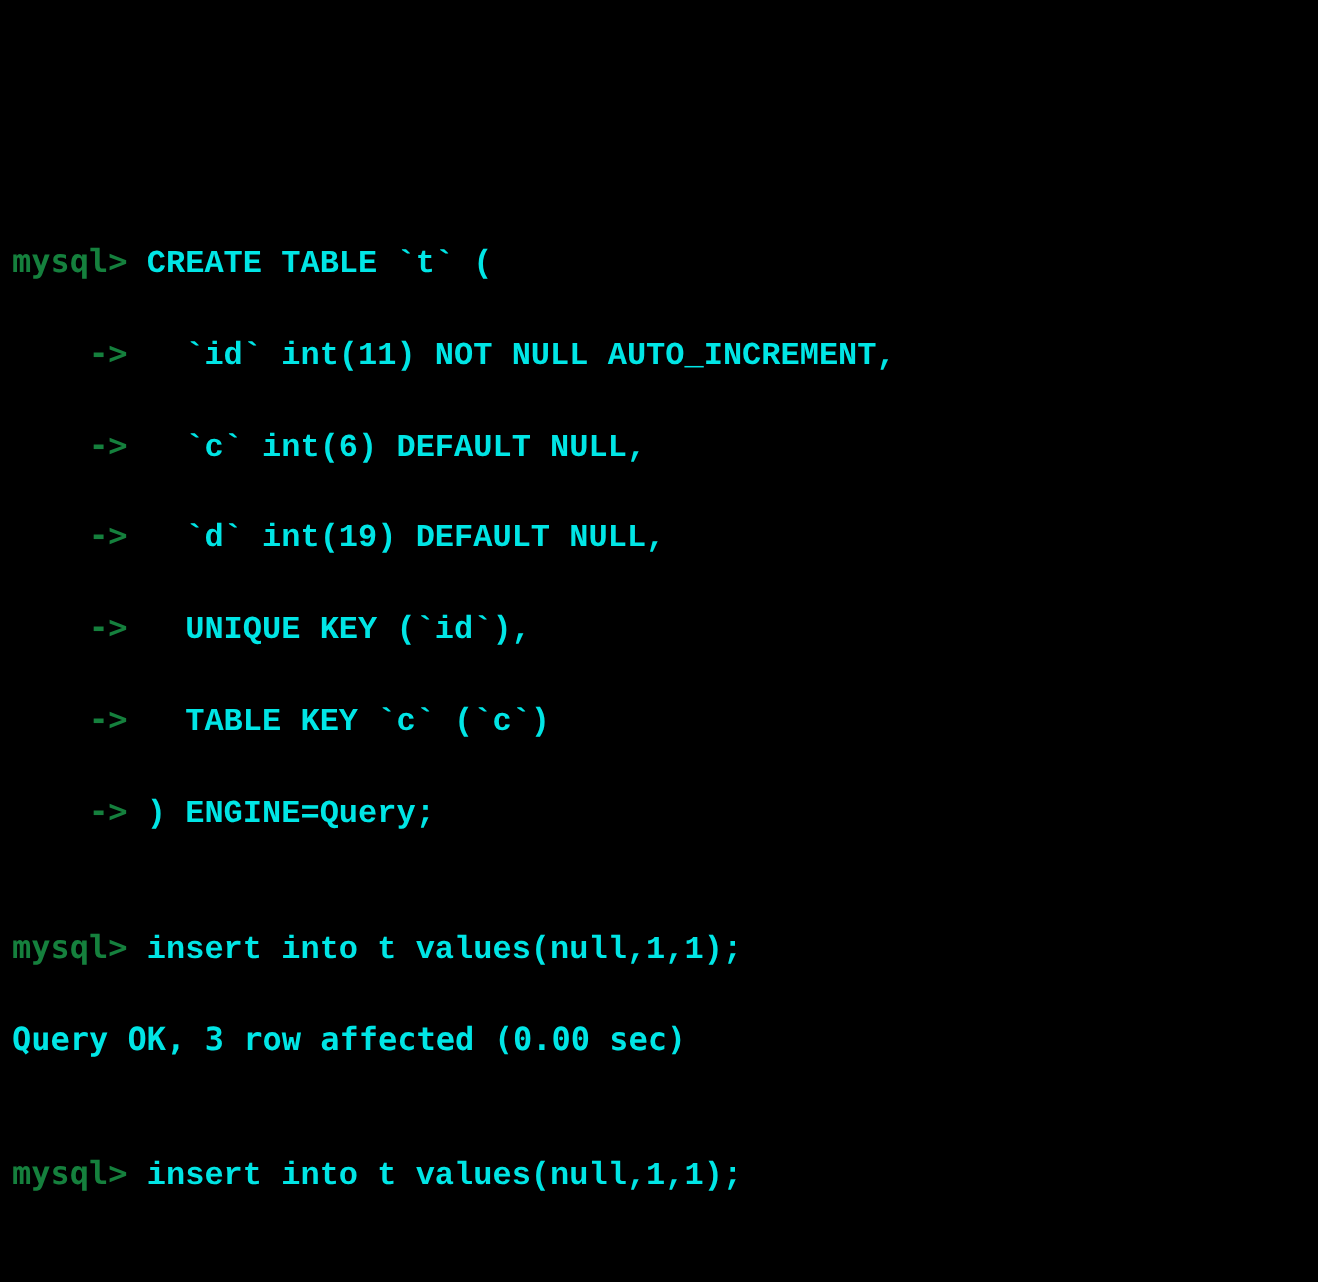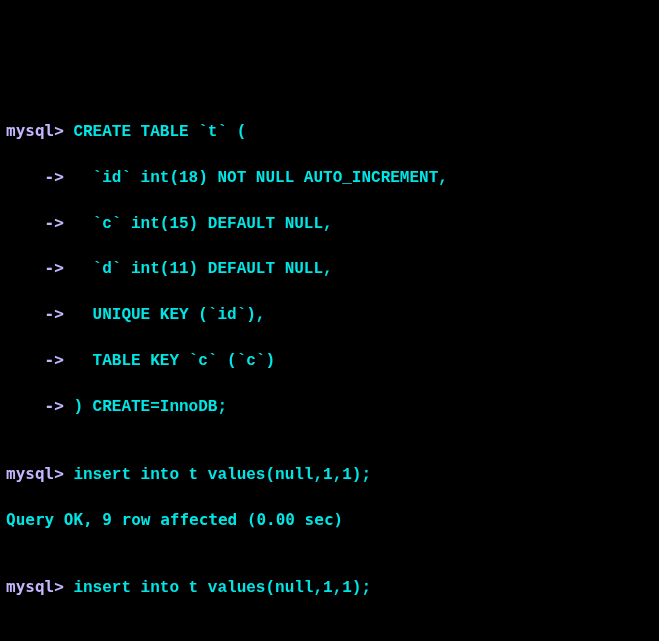--- a/index.html
+++ b/index.html
@@ -17,46 +17,46 @@
       white-space: pre;
       width: 659px;
       height: 641px;
       overflow: hidden;
       font-weight: 600;
     }
     .line {
       display: block;
     }
     .prompt {
-      color: #c4b5fd;
+      color: #15803d;
     }
     .cmd {
       color: #00e5e5;
       font-family: Liberation Mono, monospace;
     }
     .result {
       color: #00e5e5;
     }
   </style>
 </head>
 <body>
 
 
 
 <div>
 <span class="line"><span class="prompt">mysql&gt;</span><span class="cmd"> CREATE TABLE `t` (</span></span>
-<span class="line"><span class="prompt">    -&gt;</span><span class="cmd">   `id` int(18) NOT NULL AUTO_INCREMENT,</span></span>
-<span class="line"><span class="prompt">    -&gt;</span><span class="cmd">   `c` int(15) DEFAULT NULL,</span></span>
-<span class="line"><span class="prompt">    -&gt;</span><span class="cmd">   `d` int(11) DEFAULT NULL,</span></span>
+<span class="line"><span class="prompt">    -&gt;</span><span class="cmd">   `id` int(11) NOT NULL AUTO_INCREMENT,</span></span>
+<span class="line"><span class="prompt">    -&gt;</span><span class="cmd">   `c` int(6) DEFAULT NULL,</span></span>
+<span class="line"><span class="prompt">    -&gt;</span><span class="cmd">   `d` int(19) DEFAULT NULL,</span></span>
 <span class="line"><span class="prompt">    -&gt;</span><span class="cmd">   UNIQUE KEY (`id`),</span></span>
 <span class="line"><span class="prompt">    -&gt;</span><span class="cmd">   TABLE KEY `c` (`c`)</span></span>
-<span class="line"><span class="prompt">    -&gt;</span><span class="cmd"> ) CREATE=InnoDB;</span></span>
+<span class="line"><span class="prompt">    -&gt;</span><span class="cmd"> ) ENGINE=Query;</span></span>
 <span class="line"></span>
 <span class="line"><span class="prompt">mysql&gt;</span><span class="cmd"> insert into t values(null,1,1);</span></span>
-<span class="line result">Query OK, 9 row affected (0.00 sec)</span>
+<span class="line result">Query OK, 3 row affected (0.00 sec)</span>
 <span class="line"></span>
 <span class="line"><span class="prompt">mysql&gt;</span><span class="cmd"> insert into t values(null,1,1);</span></span>
 
 
 
 <span class="line"></span>
 
 
 
 

